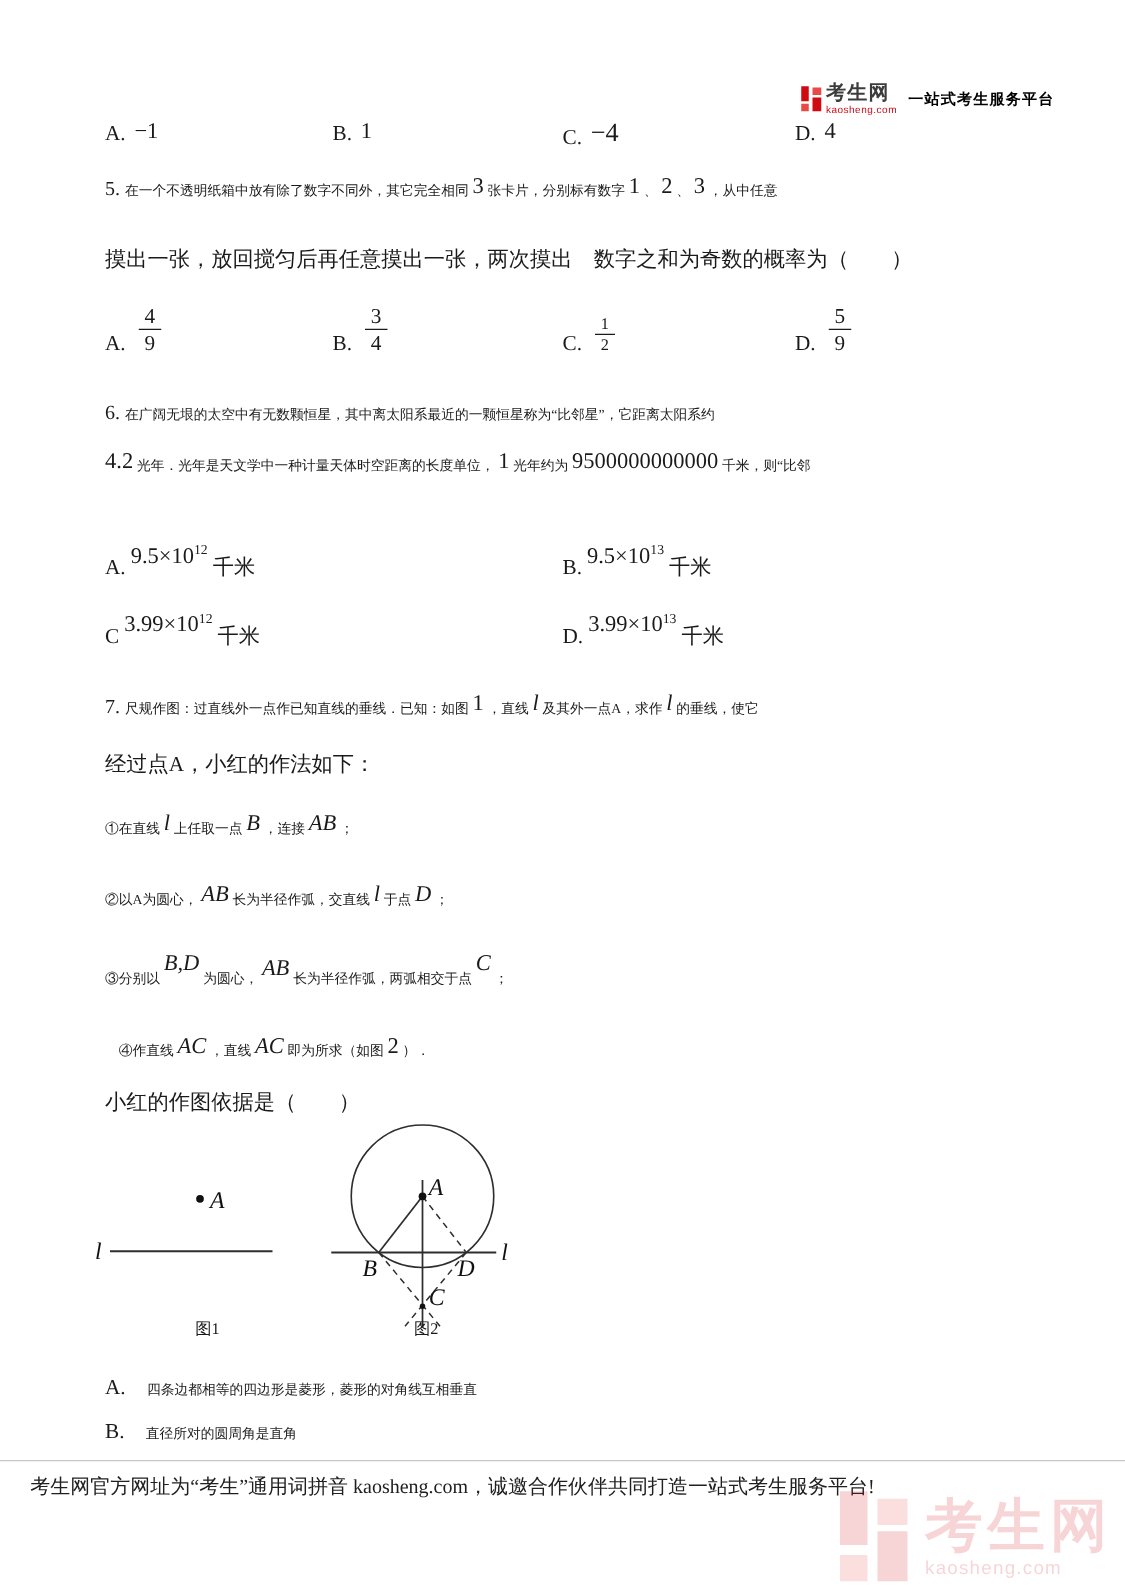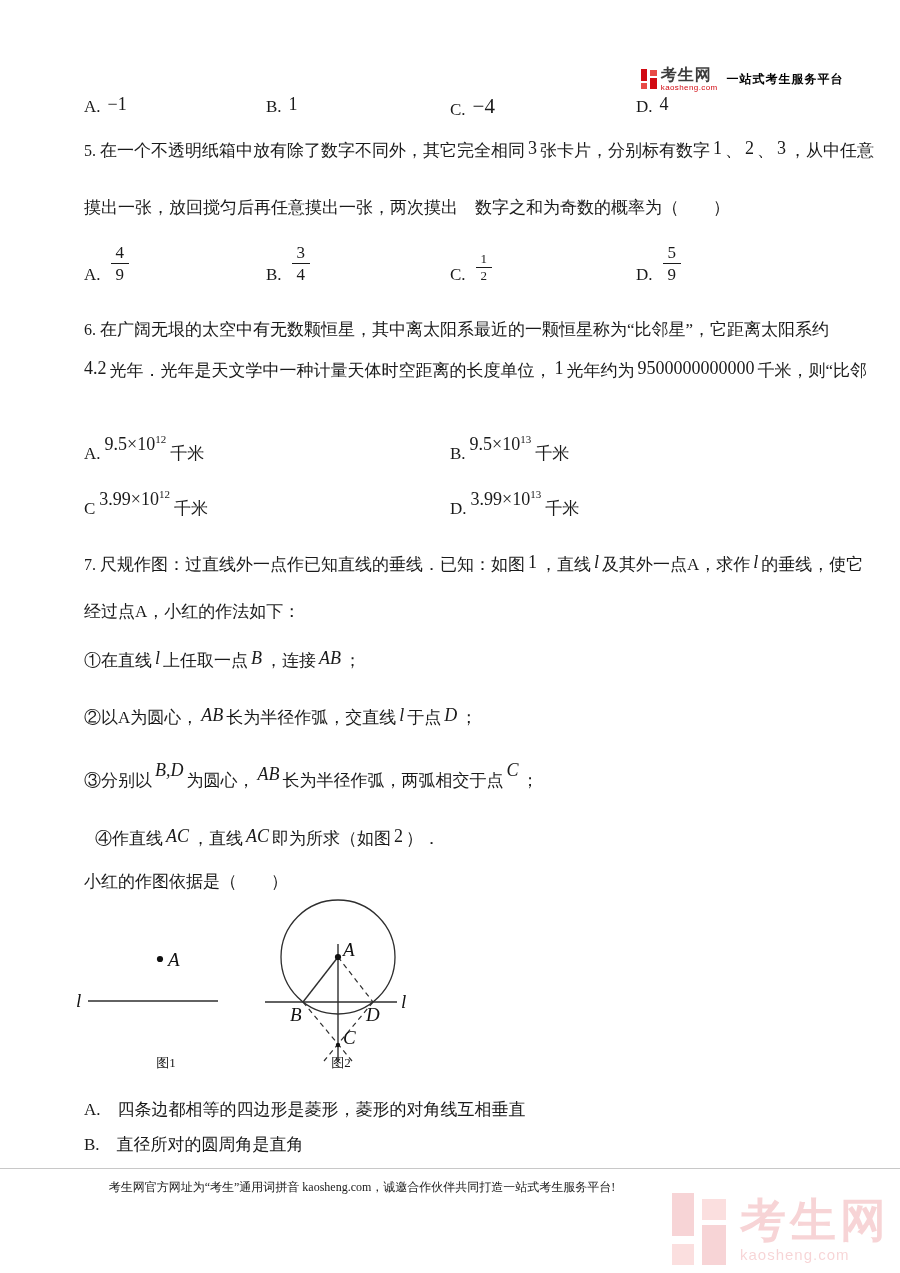--- a/index.html
+++ b/index.html
@@ -1,18 +1,18 @@
 <!DOCTYPE html>
 <html><head>
 <meta charset="utf-8">
 <style>
   html,body{margin:0;padding:0;background:#fff;}
   .page{position:relative;width:900px;height:1273px;background:#ffffff;overflow:hidden;
         font-family:"Liberation Serif","DejaVu Serif",serif;color:#1a1a1a;}
-  .cjk{font-size:17px;line-height:24px;}
+  .cjk{font-size:11px;line-height:24px;}
   .para{position:absolute;left:84px;width:740px;font-size:17px;line-height:24px;white-space:nowrap;}
   .lbl{font-size:17px;}
   .qn{font-size:16px;padding-right:4px;}
   .mn{font-family:"Liberation Serif",serif;font-size:18px;position:relative;top:-2px;padding:0 3px;}
   .mi{font-family:"Liberation Serif",serif;font-style:italic;font-size:18px;position:relative;top:-2px;padding:0 3px;}
   .raise{top:-10px;}
   .big{font-size:21px;}
   .row{position:absolute;left:84px;width:780px;height:28px;}
   .row .cell{position:absolute;top:0;white-space:nowrap;}
   .o0{left:0;} .o1{left:182px;} .o2{left:366px;} .o3{left:552px;}
@@ -39,21 +39,21 @@
   .brand-name{font-family:"Liberation Sans",sans-serif;font-weight:bold;font-size:16px;color:#3c3c3c;letter-spacing:1px;}
   .brand-domain{font-family:"Liberation Sans",sans-serif;font-size:8px;color:#d10a12;margin-top:1px;letter-spacing:0.4px;}
   .brand-tagline{font-family:Liberation Sans, sans-serif;font-weight:bold;font-size:12px;color:#000000;margin-left:9px;letter-spacing:1px;}
   
   .fig-svg{position:absolute;left:60px;top:888px;width:410px;height:184px;}
   .fig-svg line,.fig-svg circle{stroke:#2e2e2e;fill:none;}
   .fig-svg .dot{fill:#111;stroke:none;}
   .fig-svg text{font-family:"Liberation Serif",serif;font-style:italic;font-size:19px;fill:#111;stroke:none;}
   .fig-label{position:absolute;width:60px;text-align:center;font-size:13px;}
   .hr{position:absolute;left:0;top:1168px;width:900px;height:1px;background:#c8c8c8;}
-  .footer{position:absolute;left:0;top:1179px;width:724px;text-align:center;font-size:12px;color:#202020;}
+  .footer{position:absolute;left:0;top:1179px;width:724px;text-align:center;font-size:16px;color:#202020;}
   
   .wm{position:absolute;right:10px;bottom:8px;display:flex;align-items:center;opacity:0.17;}
   .wm .logo-icon{font-size:72px;}
   .wm-col{display:flex;flex-direction:column;margin-left:14px;line-height:1;}
   .wm-name{font-family:"Liberation Sans",sans-serif;font-weight:bold;font-size:46px;color:#d10a12;letter-spacing:4px;}
   .wm-domain{font-family:"Liberation Sans",sans-serif;font-size:15px;color:#d10a12;margin-top:4px;letter-spacing:1px;}
 </style>
 </head>
 <body>
 

